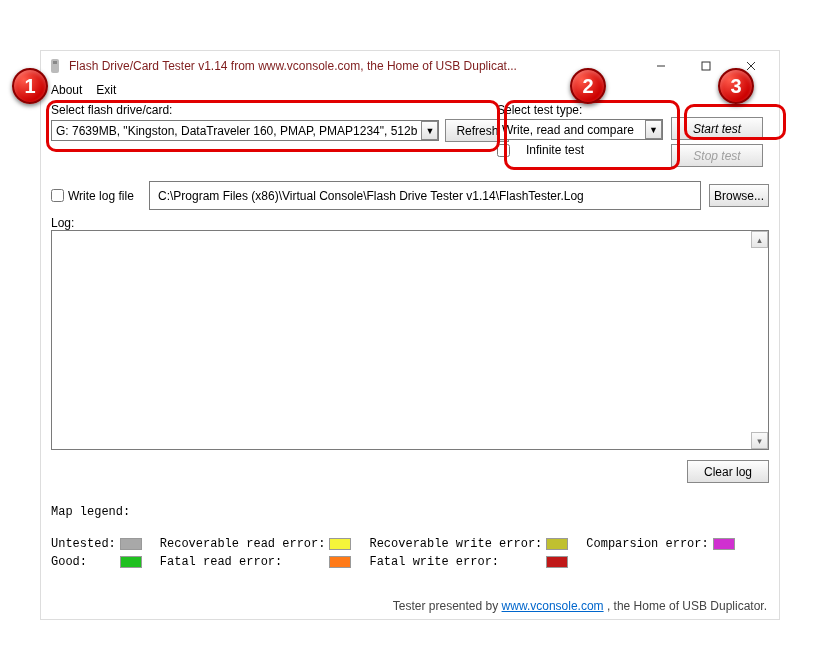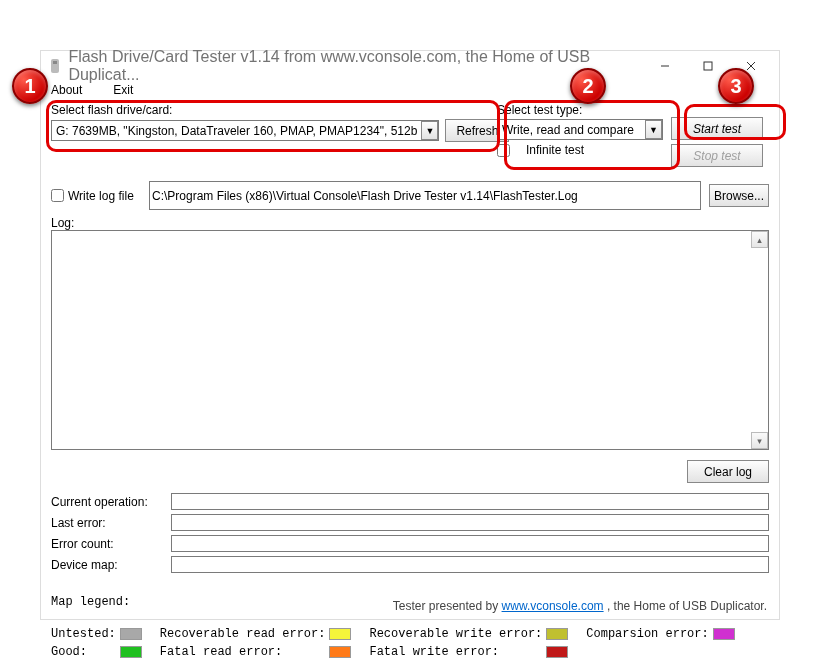--- a/index.html
+++ b/index.html
@@ -19,34 +19,34 @@
     left: 40px; top: 50px;
     width: 740px; height: 570px;
     border: 1px solid #ddd;
     background: #fff;
   }
   .titlebar {
     height: 30px;
     display: flex;
     align-items: center;
     padding: 0 6px;
-    color: #737373;
-    font-size: 16px;
+    color: #7f1d1d;
+    font-size: 12px;
   }
   .titlebar .icon-slot { width: 16px; height: 16px; margin-right: 6px; display:flex; align-items:center; justify-content:center; }
   .titlebar .spacer { flex: 1; }
   .titlebar .winbtn {
     width: 45px; height: 30px;
     display: flex; align-items: center; justify-content: center;
     color: #555;
   }
   .menubar {
     padding: 2px 10px 6px 10px;
     display: flex;
-    gap: 31px;
+    gap: 14px;
   }
   .content { padding: 0 10px; }
   .row-top {
     display: flex;
     gap: 8px;
     align-items: flex-start;
   }
   .grp1 { width: 438px; position: relative; }
   .grp2 { width: 166px; position: relative; }
   .grp3 { width: 94px; position: relative; font-style: italic; }
@@ -80,21 +80,21 @@
   .btn.disabled { color: #a0a0a0; }
   .driverow { display:flex; gap:6px; align-items:center; }
   .driverow .dropdown { flex:1; }
   .checkrow { display:flex; align-items:center; gap:16px; margin-top:3px; }
   input[type=checkbox] { margin:0; }
   .logfile-row {
     display:flex; align-items:center; gap:8px;
     margin-top: 14px;
   }
   .logfile-row .chkwrap { display:flex; align-items:center; gap:4px; width: 90px; }
-  .logfile-row .pathbox { flex:1; border:1px solid #7a7a7a; height:29px; padding:0 2px; display:flex; align-items:center; white-space:nowrap; overflow:hidden; }
+  .logfile-row .pathbox { flex:1; border:1px solid #7a7a7a; height:29px; padding:0 8px; display:flex; align-items:center; white-space:nowrap; overflow:hidden; }
   .logpane {
     margin-top: 6px;
   }
   .logbox {
     border:1px solid #7a7a7a;
     height: 220px;
     background:#fff;
     position:relative;
   }
   .logbox .scroll-up, .logbox .scroll-down {
@@ -222,38 +222,20 @@
       <div>Log:</div>
       <div class="logbox">
         <div class="scroll-up">▴</div>
         <div class="scroll-down">▾</div>
       </div>
       <div class="clearlog-row">
         <div class="btn" style="width:82px">Clear log</div>
       </div>
     </div>
 
-    <div class="statgrid">
-      <div class="statrow">
-        <span class="lbl">Current operation:</span>
-        <span class="val"></span>
-      </div>
-      <div class="statrow">
-        <span class="lbl">Last error:</span>
-        <span class="val"></span>
-      </div>
-      <div class="statrow">
-        <span class="lbl">Error count:</span>
-        <span class="val"></span>
-      </div>
-      <div class="statrow">
-        <span class="lbl">Device map:</span>
-        <span class="val"></span>
-      </div>
-    </div>
 
     <div class="legend">
       <span class="lbl">Map legend:</span>
       <div class="legend-items">
         <div class="legend-item">
             <span>Untested:</span>
             <span class="swatch" style="background:#a8a8a8"></span>
           </div>
         <div class="legend-item">
             <span>Recoverable read error:</span>

